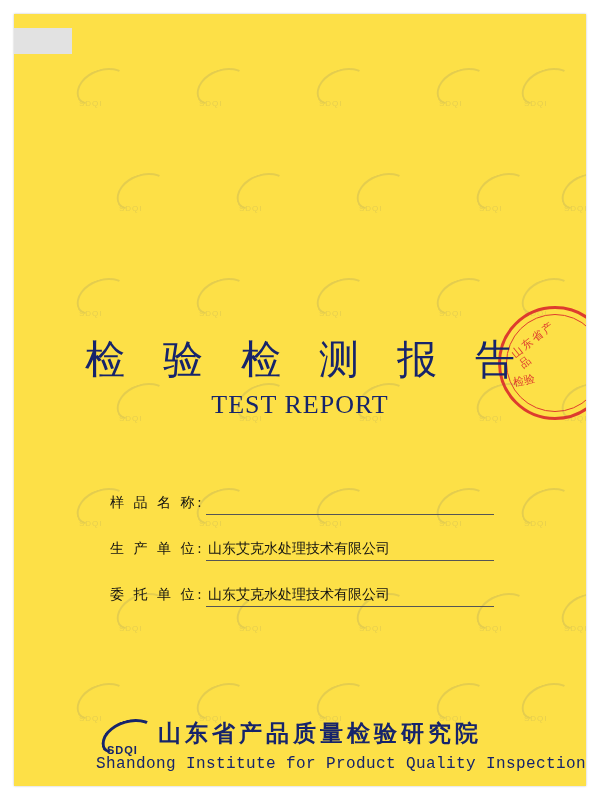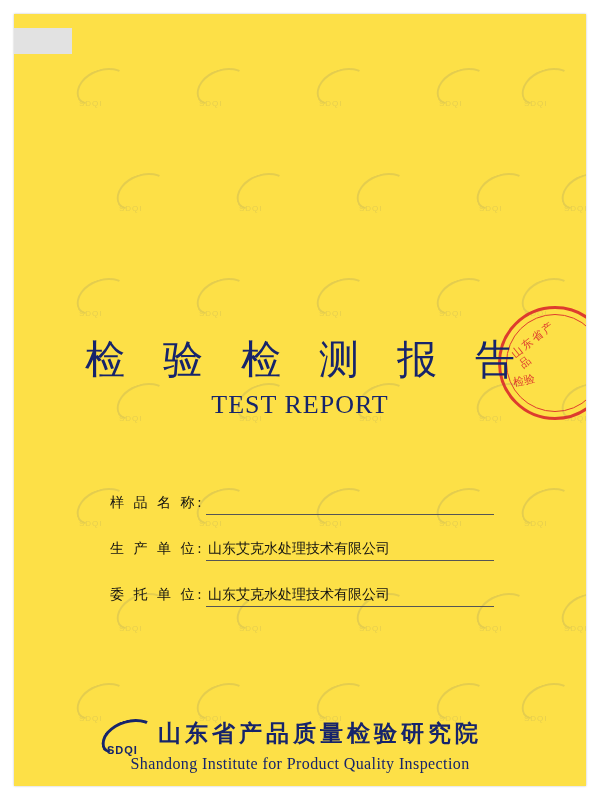--- a/index.html
+++ b/index.html
@@ -243,24 +243,25 @@
   }
   .footer-cn {
     font-family: "Liberation Serif", serif;
     font-weight: bold;
     font-size: 23px;
     letter-spacing: 4px;
     color: #16246b;
   }
   .footer-en {
     margin-top: 6px;
-    font-family: Liberation Serif, serif;
+    font-family: Liberation Mono, monospace;
     font-size: 16px;
     letter-spacing: 0.4px;
     color: #16246b;
+    text-align: right;
   }
 </style>
 </head>
 <body>
 
 <div class="page">
   <div class="sheet">
 
     <div class="watermarks" id="wm-layer">
         <div class="wm" style="left: 55px; top: 55px;">

